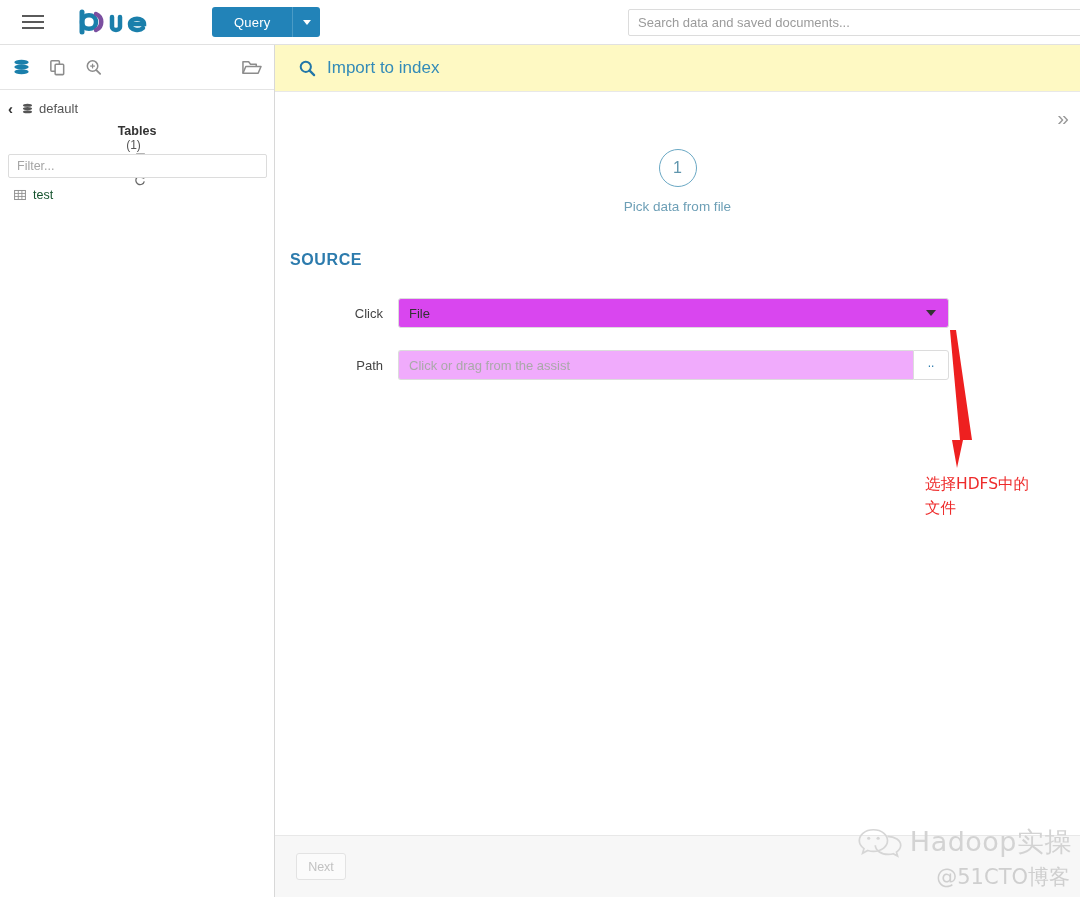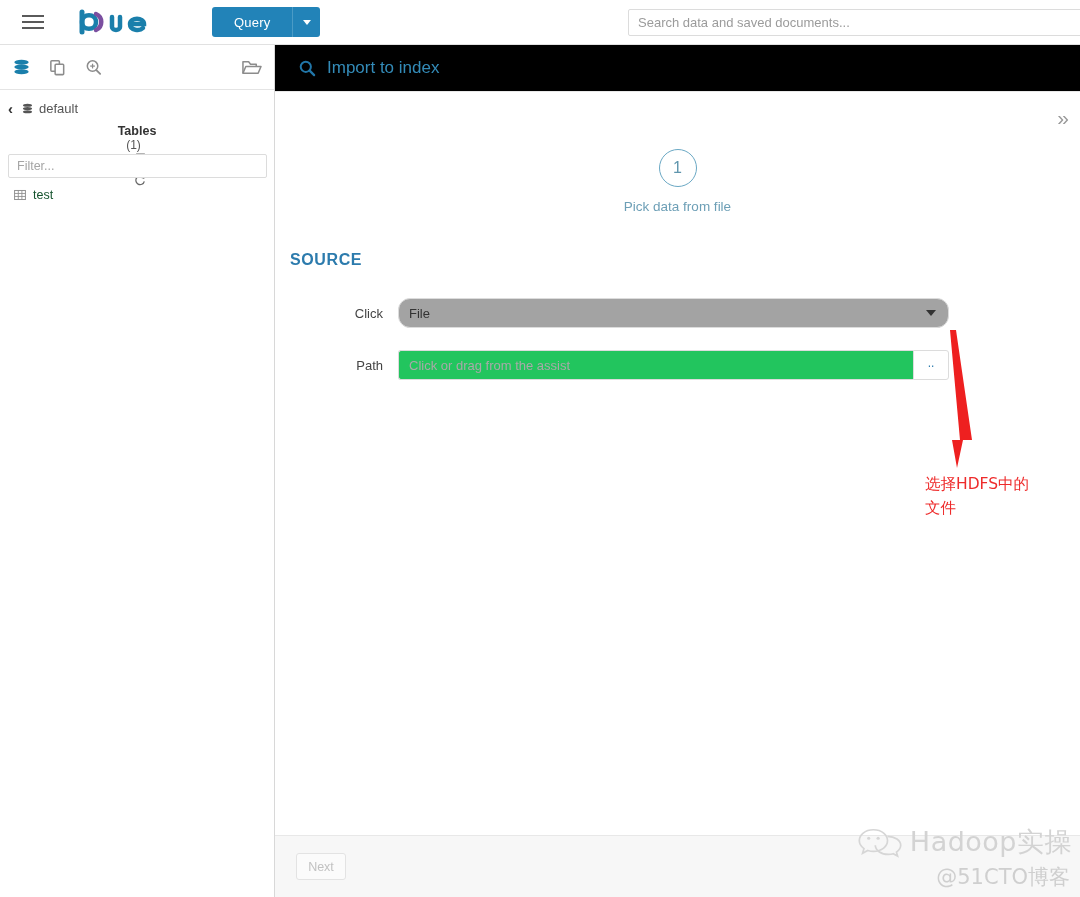--- a/index.html
+++ b/index.html
@@ -101,21 +101,21 @@
     margin-top: 6px; font-size: 12.5px; color: #14532d; cursor: pointer;
   }
   .table-item .tname { margin-left: 7px; }
 
   
   .content {
     position: absolute; left: 275px; top: 45px; width: 805px; height: 852px;
     background: #ffffff;
   }
   .content-header {
-    height: 47px; background: #000000; border-bottom: 1px solid #e8e8e8;
+    height: 47px; background: #fef9c3; border-bottom: 1px solid #e8e8e8;
     display: flex; align-items: center; padding-left: 24px;
   }
   .content-header .htitle {
     font-size: 17px; color: #338bb8; margin-left: 11px; font-weight: normal;
   }
 
   .collapse-btn {
     position: absolute; right: 14px; top: 62px; font-size: 21px;
     color: #9a9a9a; cursor: pointer; line-height: 1; letter-spacing: -3px;
   }
@@ -133,35 +133,35 @@
     color: #2c7bad; letter-spacing: .6px;
   }
 
   .form { margin-top: 29px; }
   .form-row { display: flex; align-items: center; margin-bottom: 22px; }
   .form-label {
     width: 123px; text-align: right; padding-right: 15px;
     font-size: 13px; color: #444;
   }
   .select-field {
-    width: 551px; height: 30px; border: 1px solid #dcdcdc; border-radius: 12px;
-    background: #a3a3a3; display: flex; align-items: center;
+    width: 551px; height: 30px; border: 1px solid #dcdcdc; border-radius: 3px;
+    background: #d946ef; display: flex; align-items: center;
     padding: 0 10px; font-size: 13px; color: #333; cursor: pointer;
     position: relative;
   }
   .select-field .sel-caret {
     position: absolute; right: 12px; width: 0; height: 0;
     border-left: 5px solid transparent; border-right: 5px solid transparent;
     border-top: 6px solid #333;
   }
   .path-group { display: flex; align-items: stretch; }
   .path-input {
     width: 515px; height: 30px; border: 1px solid #dcdcdc; border-right: none;
     border-radius: 3px 0 0 3px; padding: 0 10px; font-size: 13px; color: #333;
-    outline: none; background: #22c55e; font-family: "Liberation Sans", sans-serif;
+    outline: none; background: #f0abfc; font-family: "Liberation Sans", sans-serif;
   }
   .path-input::placeholder { color: #a9a9a9; }
   .path-browse {
     width: 36px; height: 30px; border: 1px solid #dcdcdc; border-radius: 0 3px 3px 0;
     background: #ffffff; color: #2c7bad; font-size: 12px; cursor: pointer;
     display: flex; align-items: center; justify-content: center;
     font-family: "Liberation Sans", sans-serif; padding-bottom: 5px;
   }
 
   

